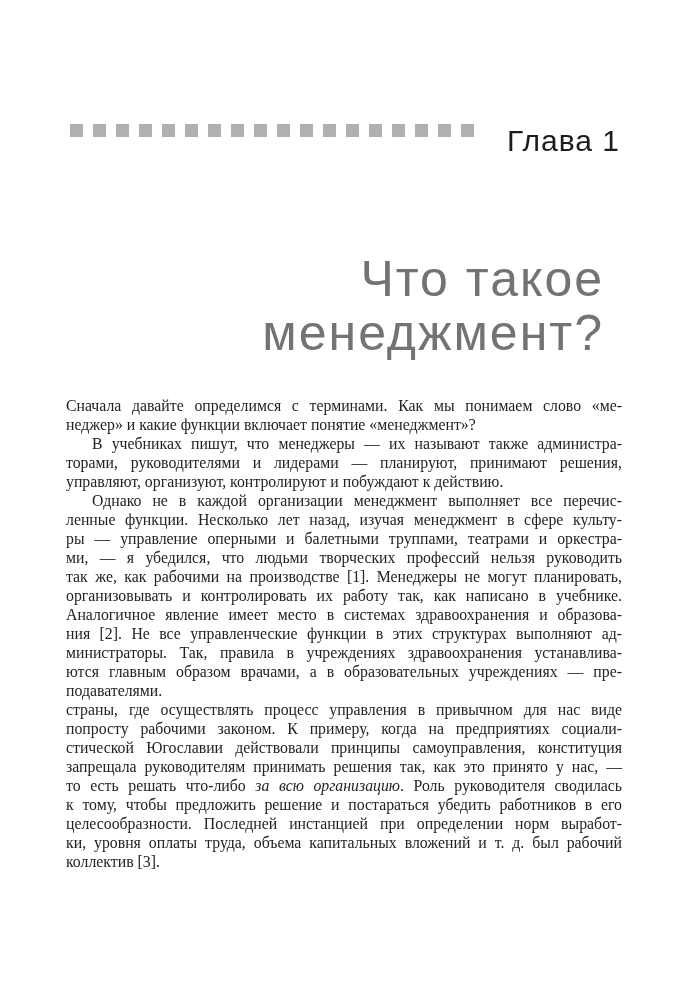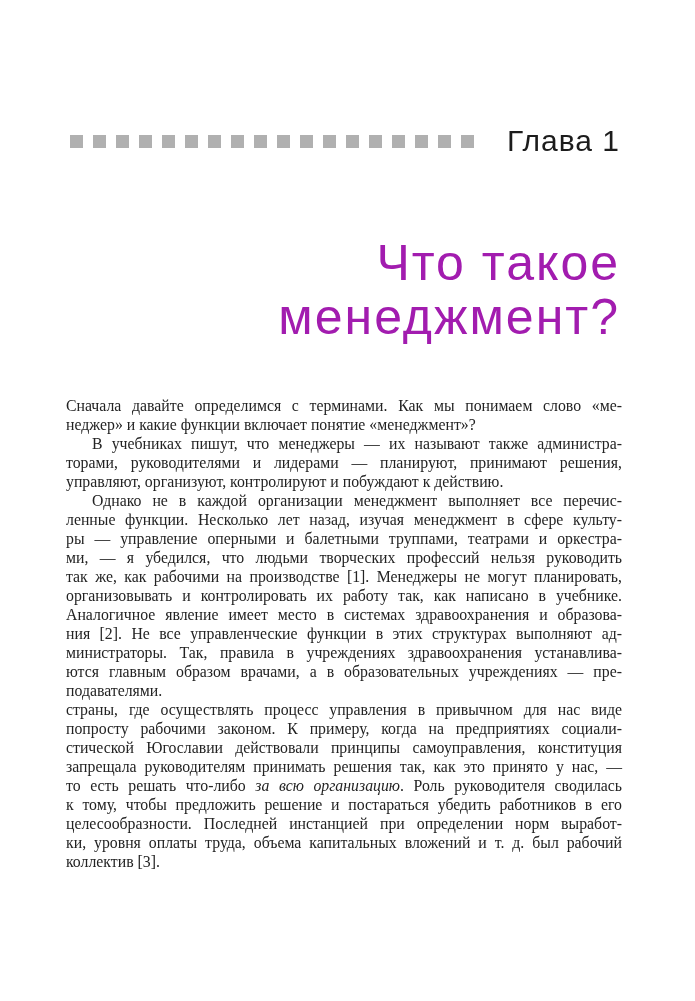--- a/index.html
+++ b/index.html
@@ -17,21 +17,21 @@
     color: #232323;
   }
   
   .chapter-header {
     position: absolute;
     top: 124px;
     left: 62px;
     right: 75px;
     height: 34px;
     display: flex;
-    align-items: center;
+    align-items: flex-start;
     justify-content: space-between;
   }
   .squares {
     display: flex;
     align-items: center;
     gap: 10px;
     padding-left: 8px;
   }
   .sq {
     width: 13px;
@@ -46,28 +46,28 @@
     color: #1c1c1c;
     white-space: nowrap;
     line-height: 34px;
   }
   
   .title {
     position: absolute;
     top: 236px;
     left: 62px;
     right: 75px;
-    margin: 0;
+    margin: 16px;
     text-align: right;
     font-family: "Liberation Sans", sans-serif;
     font-weight: 400;
     font-size: 50px;
     line-height: 54px;
     letter-spacing: 2px;
-    color: #a21caf;
+    color: #737373;
   }
   
   .body-text {
     position: absolute;
     top: 396px;
     left: 66px;
     width: 556px;
     font-size: 15.8px;
     line-height: 19px;
     color: #232323;

